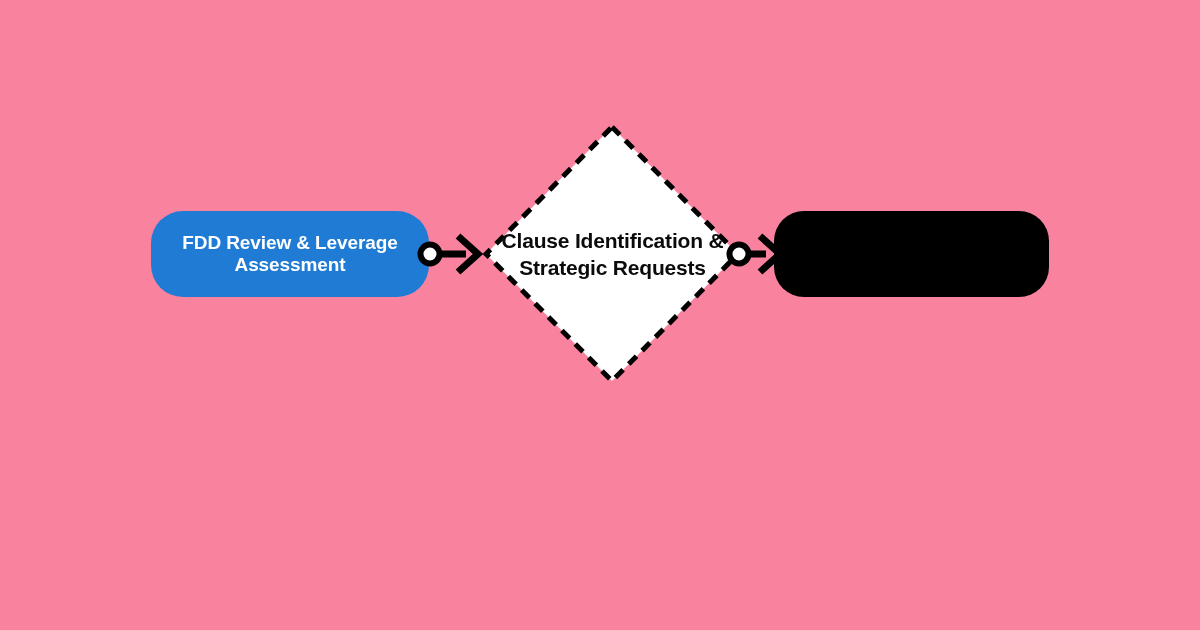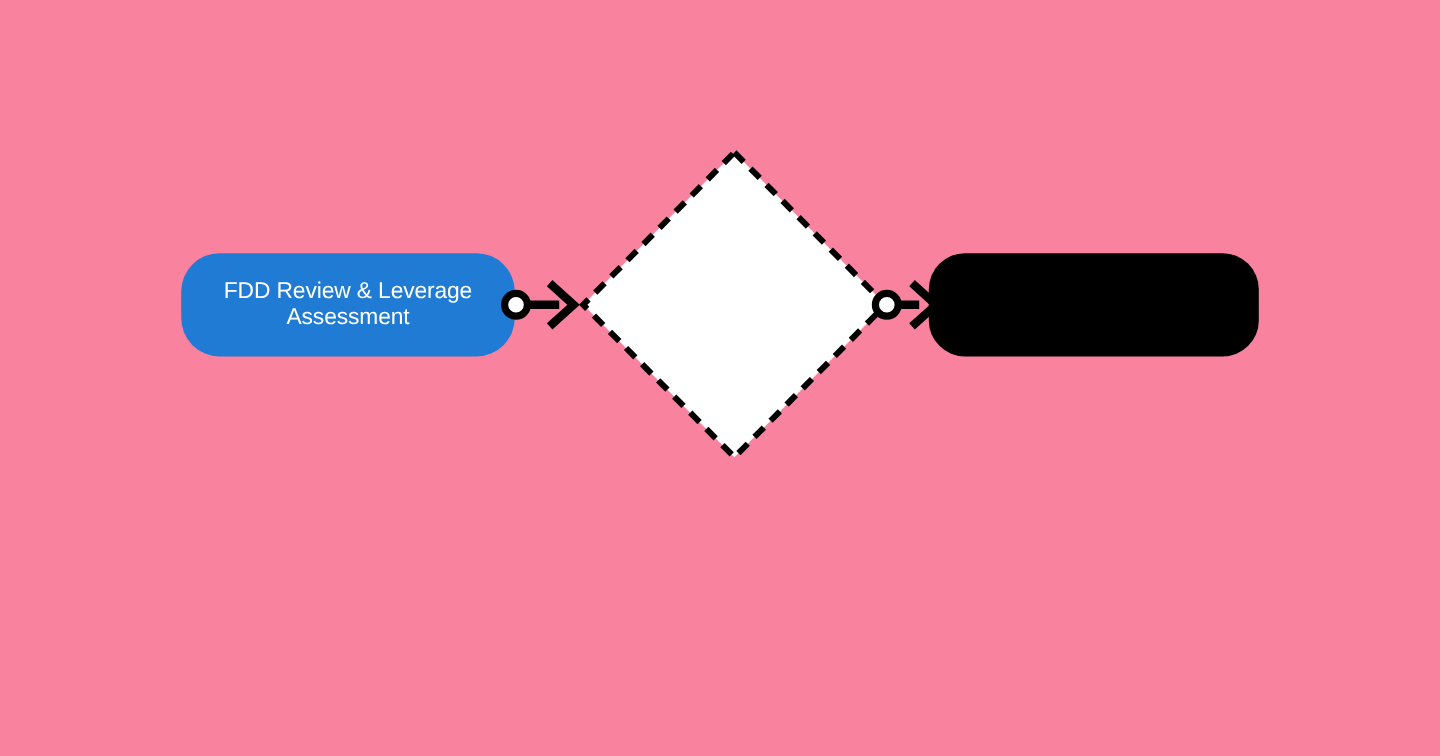--- a/index.html
+++ b/index.html
@@ -24,21 +24,21 @@
     width: 1200px;
     height: 630px;
   }
   
   .node-label {
     position: absolute;
     display: flex;
     align-items: center;
     justify-content: center;
     text-align: center;
-    font-weight: normal;
+    font-weight: bold;
     pointer-events: none;
     line-height: 1.18;
   }
   #node-start-label {
     left: 151px;
     top: 211px;
     width: 278px;
     height: 86px;
     color: #FFFFFF;
     font-size: 19px;
@@ -98,15 +98,18 @@
     <g>
       <rect x="774" y="211" width="275" height="86" rx="30" ry="30" fill="#000000"></rect>
     </g>
 
   </svg>
 
   <div class="node-label" id="node-start-label">
     <span>FDD Review &amp; Leverage Assessment</span>
   </div>
 
+  <div class="node-label" id="node-decision-label">
+    <span>Clause Identification &amp; Strategic Requests</span>
+  </div>
 
 
 </div>
 
 </body></html>

